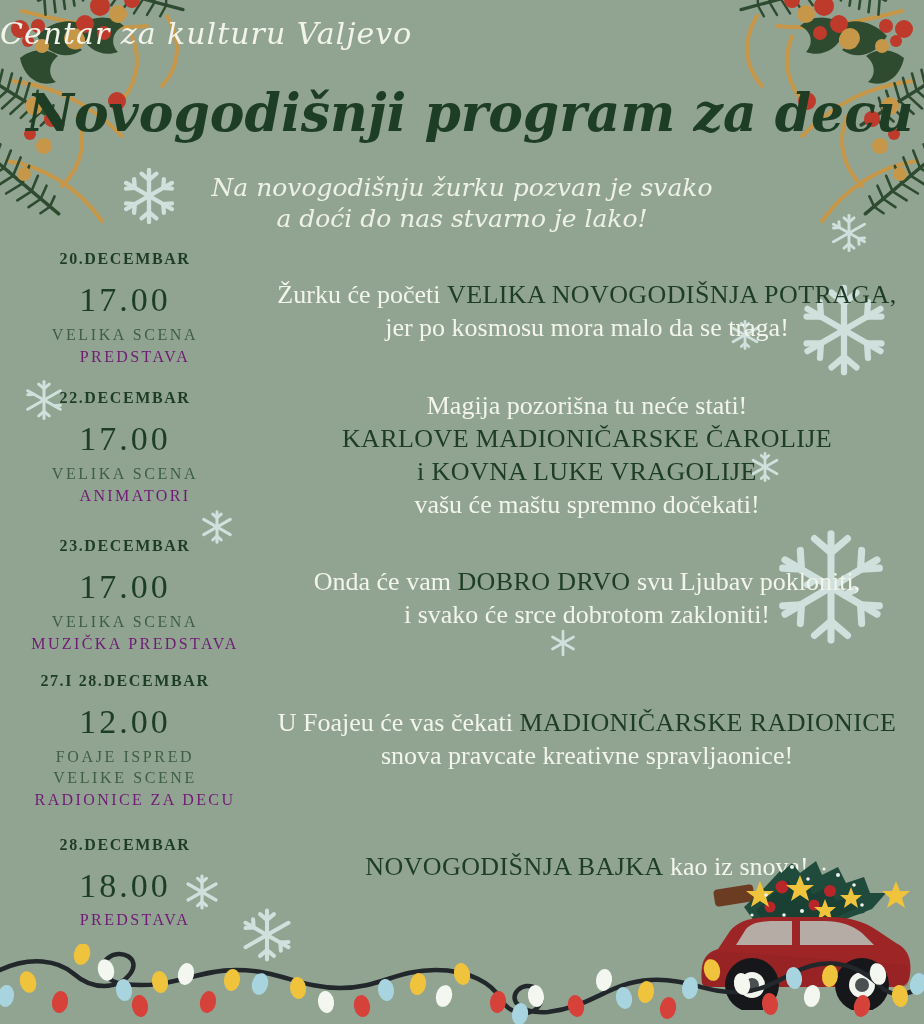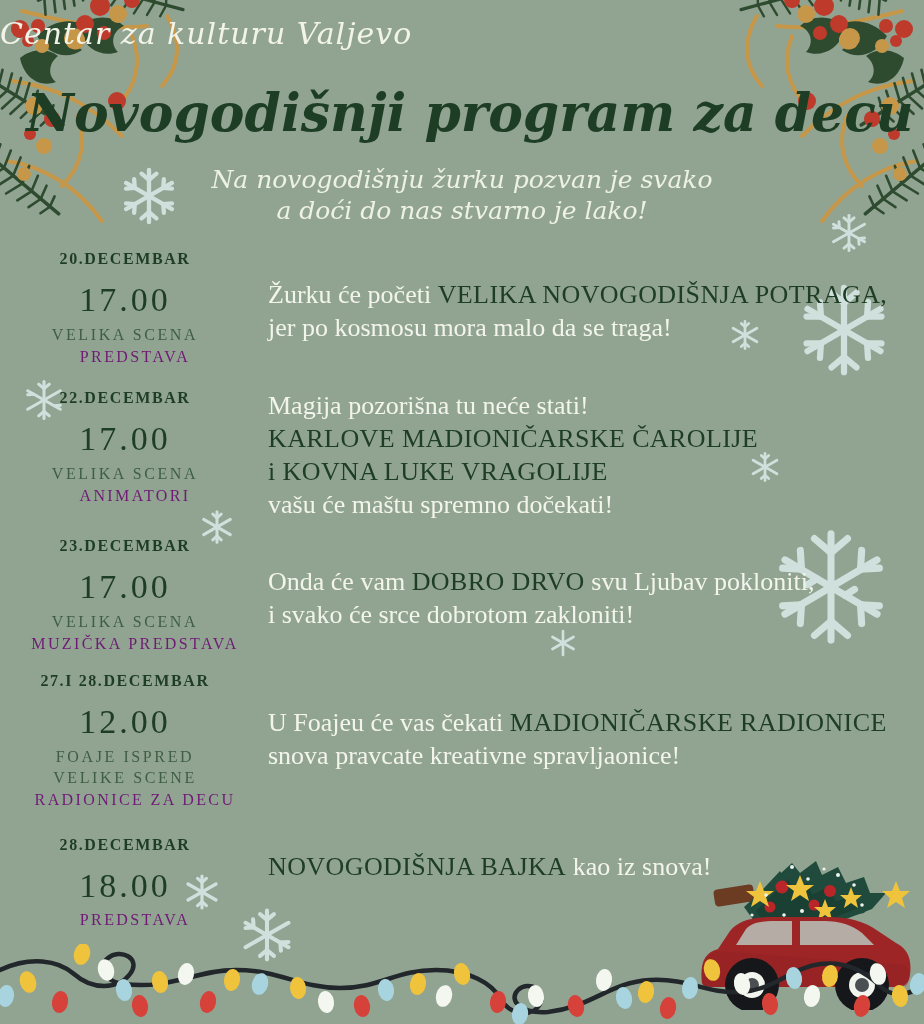--- a/index.html
+++ b/index.html
@@ -36,21 +36,21 @@
     text-align:center;
     font-family:"DejaVu Serif", serif;
     font-style:italic;
     font-weight:bold;
     font-size:52px;
     letter-spacing:0px;
     color:#1d3d24;
     padding-left:8px;
   }
   .subtitle{
-    position:absolute;top:164px;left:0;width:924px;
+    position:absolute;top:172px;left:0;width:924px;
     text-align:center;
     font-family:"DejaVu Serif", serif;
     font-style:italic;
     font-size:25px;
     line-height:31px;
     color:#eef1e6;
   }
 
   
   .schedule{
@@ -97,20 +97,21 @@
     font-family:"Liberation Serif", serif;
     font-size:16px;
     letter-spacing:2.4px;
     color:#701a75;
     line-height:21px;
     margin-top:1px;
     padding-left:20px;
   }
   .desc{
     flex:1 1 auto;
+    text-align:center;
     padding:0 18px;
   }
   .dline{
     font-family:"Liberation Serif", serif;
     font-size:26px;
     line-height:33px;
     color:#f3f5ec;
     white-space:nowrap;
   }
   .dline .hi{

